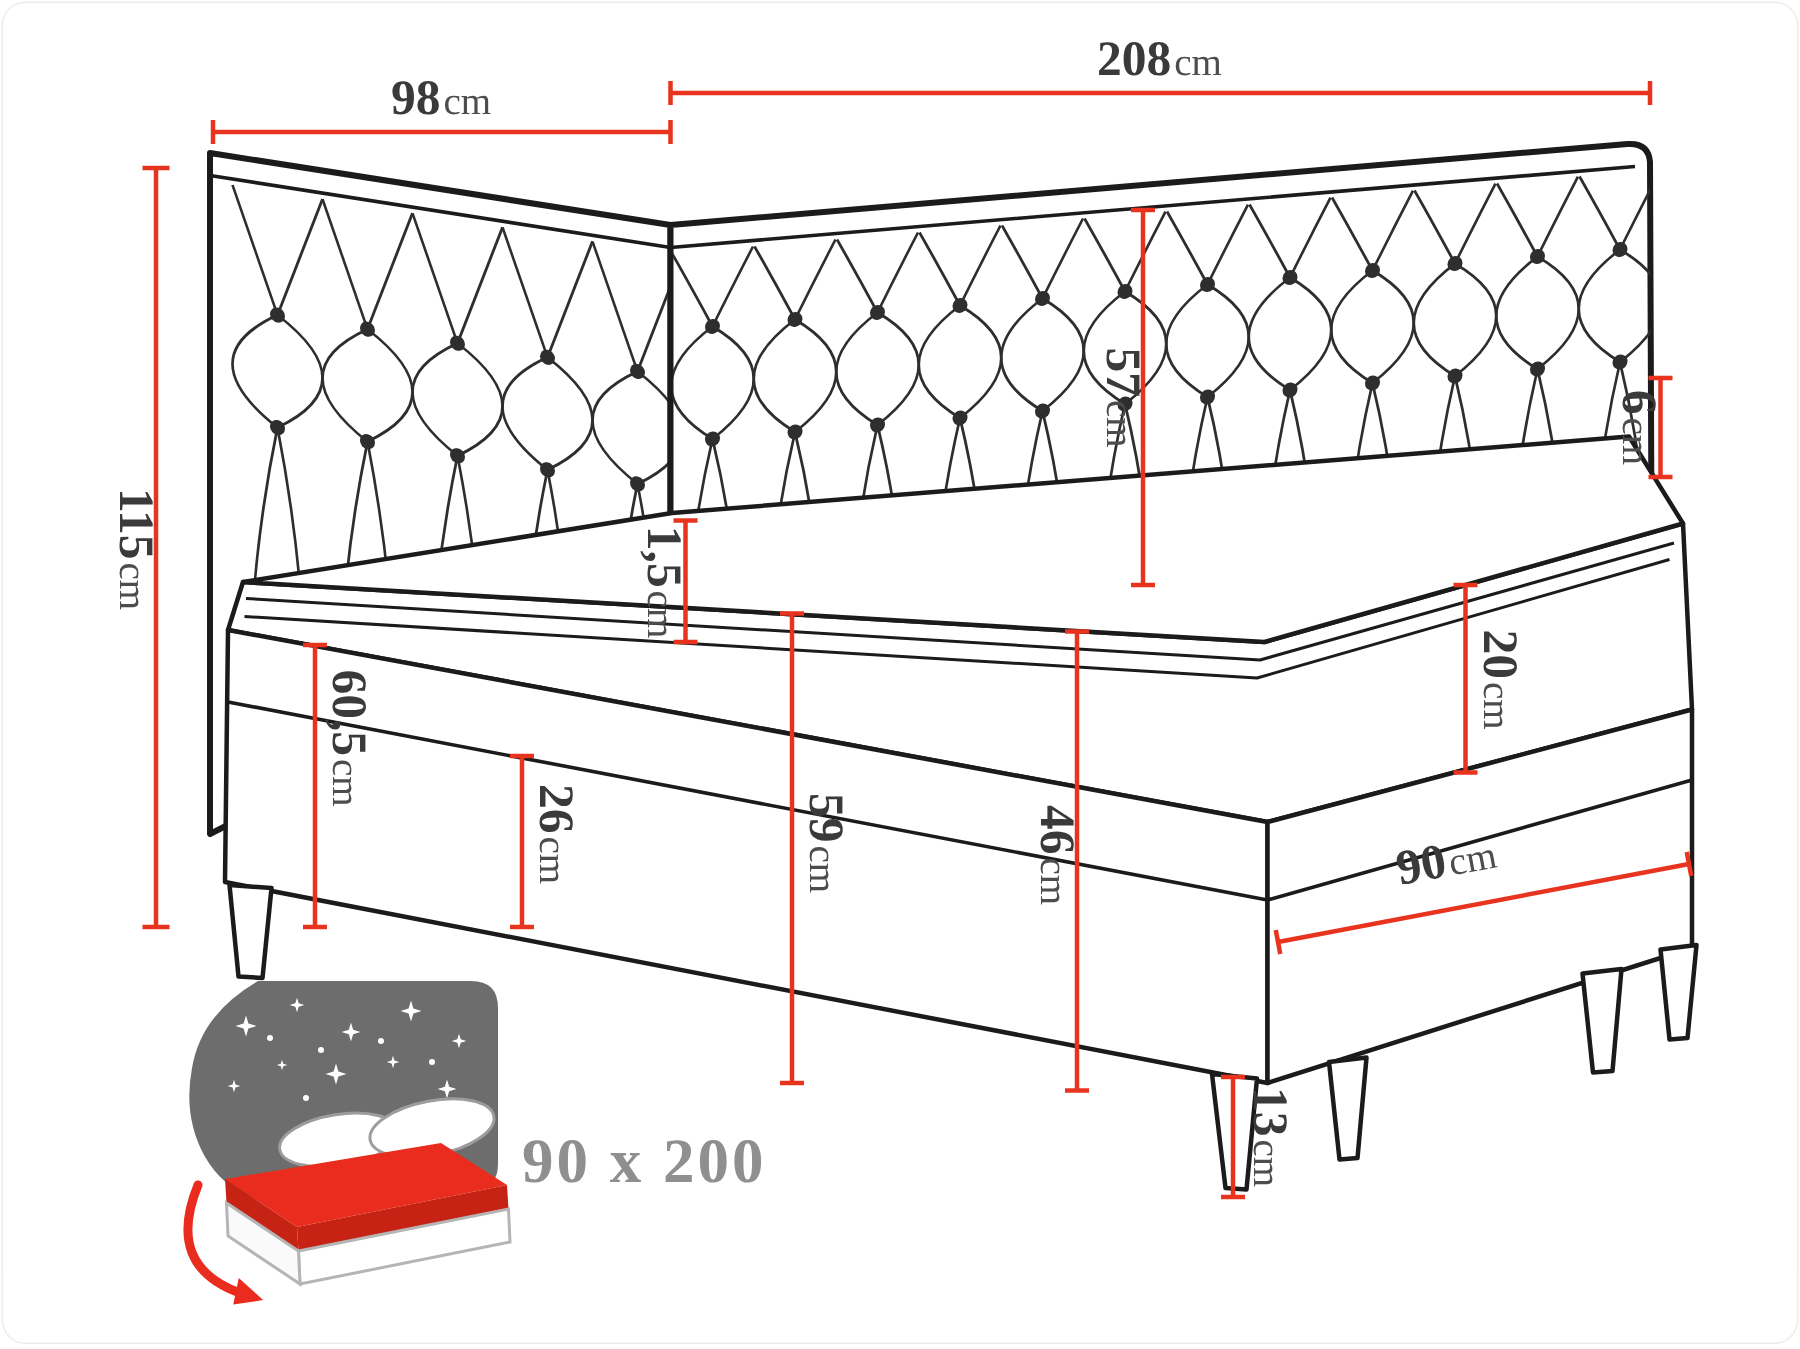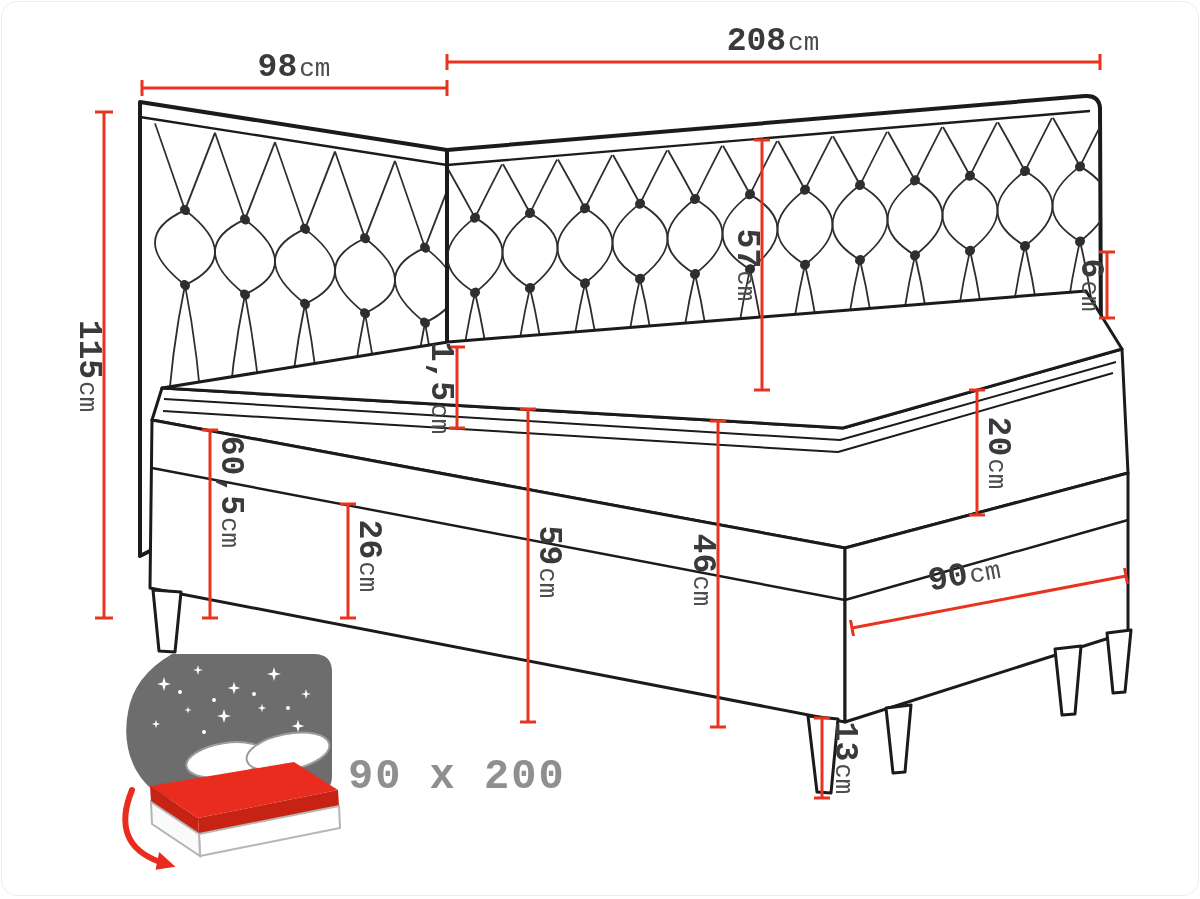--- a/index.html
+++ b/index.html
@@ -1,18 +1,18 @@
 <!DOCTYPE html>
 <html style="--dimension_red: #e8341f; --drawing_black: #1b1b1b; --label_number: #3a3a3a; --label_unit: #4d4d4d; --icon_dark: #6d6d6d; --size_text: #8f8f8f; --mattress_red: #ea2c1e; --mattress_red_dark: #c62315;"><head>
 <meta charset="utf-8">
 <style>
   html,body{margin:0;padding:0;background:#fff;}
   .stage{
     position:relative;width:1200px;height:897px;background:#fff;overflow:hidden;
-    font-family:Liberation Mono, monospace;
+    font-family:Liberation Serif, serif;
   }
   .frame{position:absolute;inset:1px;border:1px solid #ececec;border-radius:16px;pointer-events:none;}
   svg{position:absolute;left:0;top:0;}
   .outline{fill:#fff;stroke:var(--drawing_black);stroke-width:4;stroke-linejoin:round;}
   .outline2{fill:#fff;stroke:var(--drawing_black);stroke-width:3;stroke-linejoin:round;}
   .thin{fill:none;stroke:var(--drawing_black);stroke-width:2.4;stroke-linejoin:round;}
   .thin2{fill:none;stroke:var(--drawing_black);stroke-width:2;stroke-linejoin:round;}
   .dim{stroke:var(--dimension_red);stroke-width:3;fill:none;stroke-linecap:butt;}
   .num{font-size:33px;font-weight:bold;fill:var(--label_number);}
   .unit{font-size:26px;font-weight:normal;fill:var(--label_unit);}

